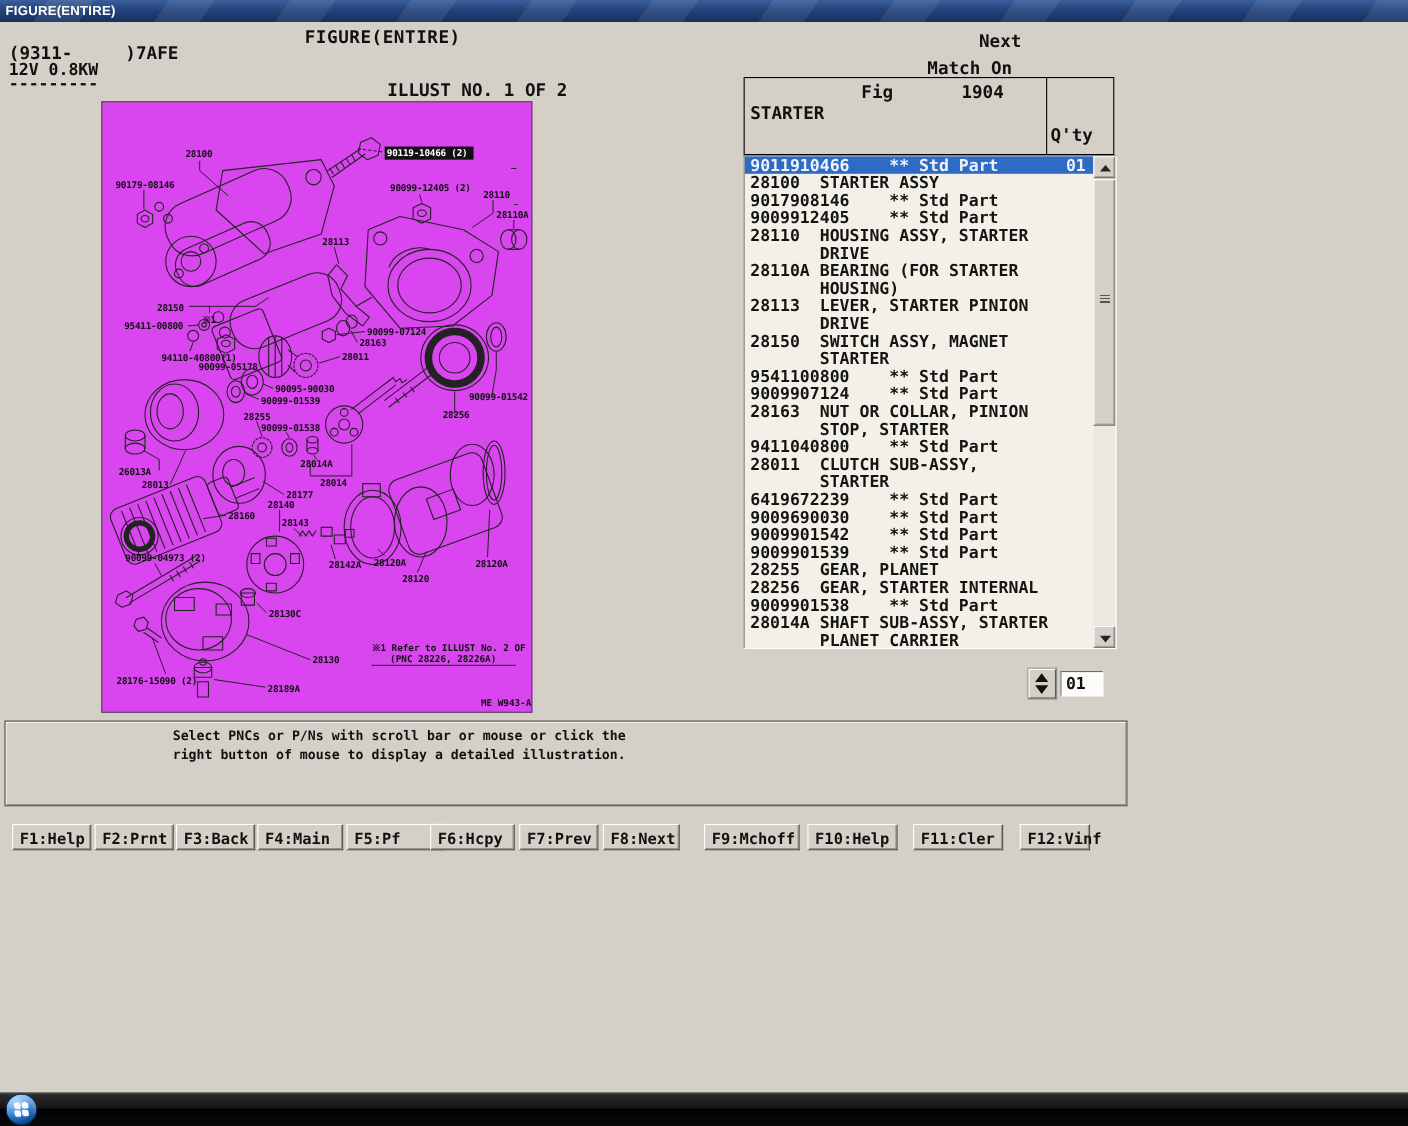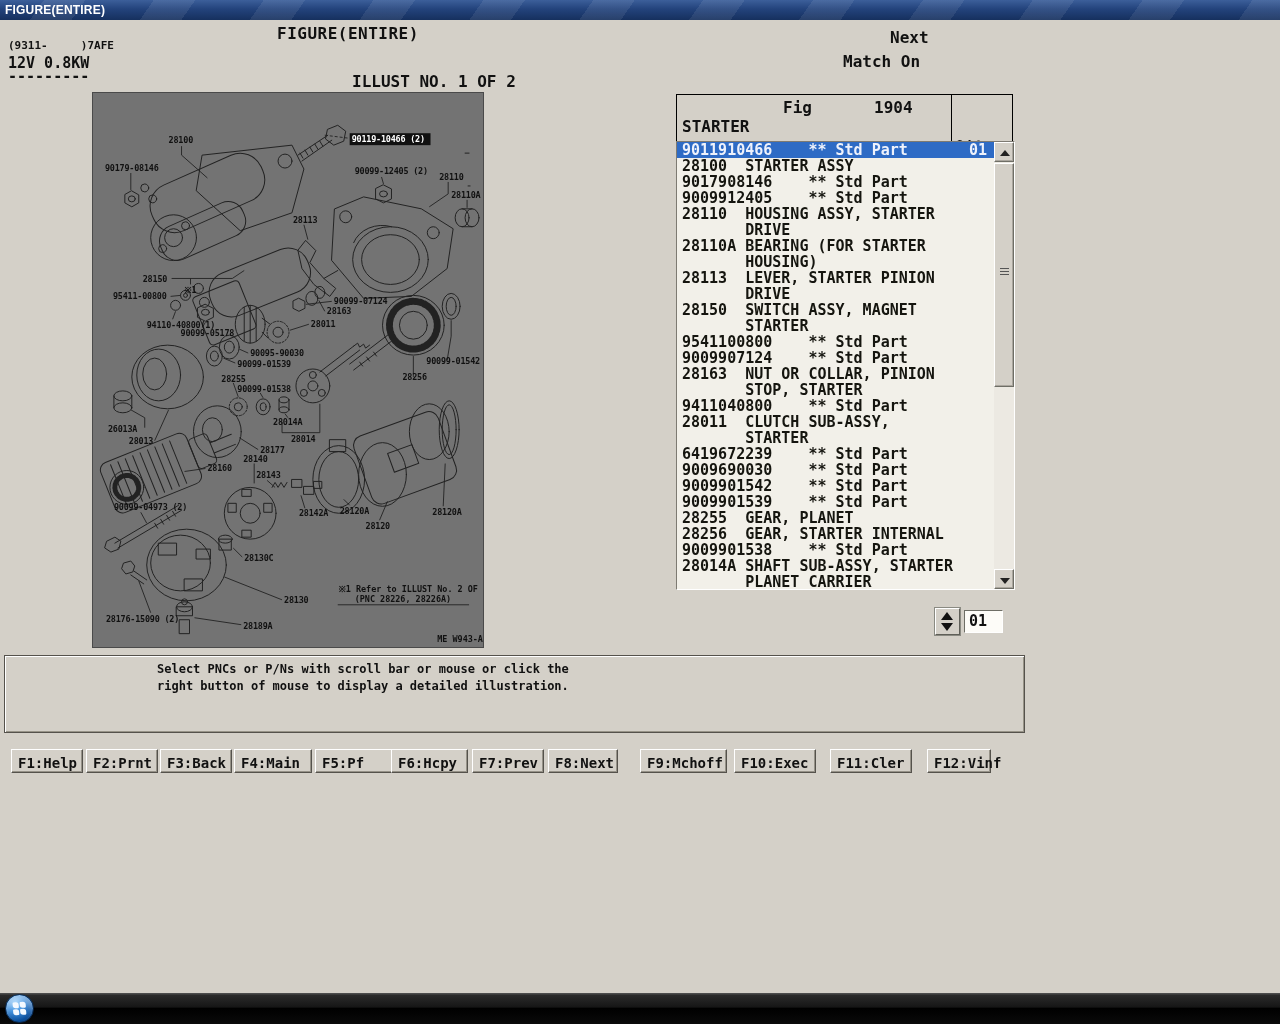--- a/index.html
+++ b/index.html
@@ -11,38 +11,38 @@
     background:linear-gradient(180deg,#3c5f9a 0%,#23437c 45%,#16305e 100%); }
   #titlebar .streaks { position:absolute; inset:0;
     background:repeating-linear-gradient(-55deg, rgba(255,255,255,0.08) 0 34px, rgba(255,255,255,0) 34px 90px); }
   #titlebar .ttext { position:absolute; left:5px; top:3px; color:#fff;
     font-family:"Liberation Sans",sans-serif; font-weight:bold; font-size:12px; letter-spacing:0.2px; }
 
   
   #workspace { position:absolute; left:0; top:20px; width:1280px; height:973px; background:#d4d0c8; color:#111; }
   .hdr { position:absolute; font-weight:bold; white-space:pre; }
   #screen-title   { left:277px; top:4px;  font-size:16px; letter-spacing:0.5px; }
-  #model-code     { left:8px;   top:19px; font-size:11px; }
+  #model-code     { left:8px;   top:19px; font-size:16px; }
   #spec-line      { left:8px;   top:34px; font-size:15px; }
   #dash-line      { left:8px;   top:47px; font-size:15px; }
   #illust-no      { left:352px; top:52px; font-size:16px; }
   #next-label     { left:890px; top:8px;  font-size:16px; }
   #match-on-label { left:843px; top:32px; font-size:16px; }
 
   
   #diagram-box { position:absolute; left:92px; top:72px; width:392px; height:556px;
-    background:#737373; border:1px solid #4a4a4a; }
+    background:#d946ef; border:1px solid #4a4a4a; }
   #diagram-box svg { display:block; width:100%; height:100%; }
   #diagram-box svg * { vector-effect:none; }
   .art { stroke:#222; fill:none; stroke-width:1; stroke-linejoin:round; stroke-linecap:round; }
   .lead { stroke:#222; fill:none; stroke-width:0.9; }
 
   
   #fig-table { position:absolute; left:676px; top:50px; width:337px; height:71px;
-    border:1px solid #000; background:#d4d0c8;margin-top:24px; }
+    border:1px solid #000; background:#d4d0c8; }
   #fig-table .cell { position:absolute; font-weight:bold; font-size:16px; white-space:pre; }
   #qty-divider { position:absolute; left:274px; top:0; width:1px; height:69px; background:#000; }
   #fig-label  { left:106px; top:3px; }
   #fig-number { left:197px; top:3px; }
   #fig-name   { left:5px;  top:22px; }
   #qty-label  { left:278px; top:42px; }
 
   
   #parts-list { position:absolute; left:676px; top:121px; width:339px; height:449px;
     background:#f2f0e9; border:1px solid; border-color:#7d7a72 #fff #fff #7d7a72; overflow:hidden;font-weight:bold; }
@@ -428,21 +428,21 @@
     <div id="fkeys">
         <button class="fkey" style="left: 6px; width: 72px;">F1:Help</button>
         <button class="fkey" style="left: 81px; width: 72px;">F2:Prnt</button>
         <button class="fkey" style="left: 155px; width: 72px;">F3:Back</button>
         <button class="fkey" style="left: 229px; width: 78px;">F4:Main</button>
         <button class="fkey" style="left: 310px; width: 89px;">F5:Pf</button>
         <button class="fkey" style="left: 386px; width: 77px;">F6:Hcpy</button>
         <button class="fkey" style="left: 467px; width: 72px;">F7:Prev</button>
         <button class="fkey" style="left: 543px; width: 70px;">F8:Next</button>
         <button class="fkey" style="left: 635px; width: 87px;">F9:Mchoff</button>
-        <button class="fkey" style="left: 729px; width: 82px;">F10:Exec</button>
+        <button class="fkey" style="left: 729px; width: 82px;">F10:Help</button>
         <button class="fkey" style="left: 825px; width: 82px;">F11:Cler</button>
         <button class="fkey" style="left: 922px; width: 64px;">F12:Vinf</button>
       </div>
   </div>
 </div>
 
 <div id="taskbar">
   <div id="start-orb">
     <div class="flag">
         <span></span>

